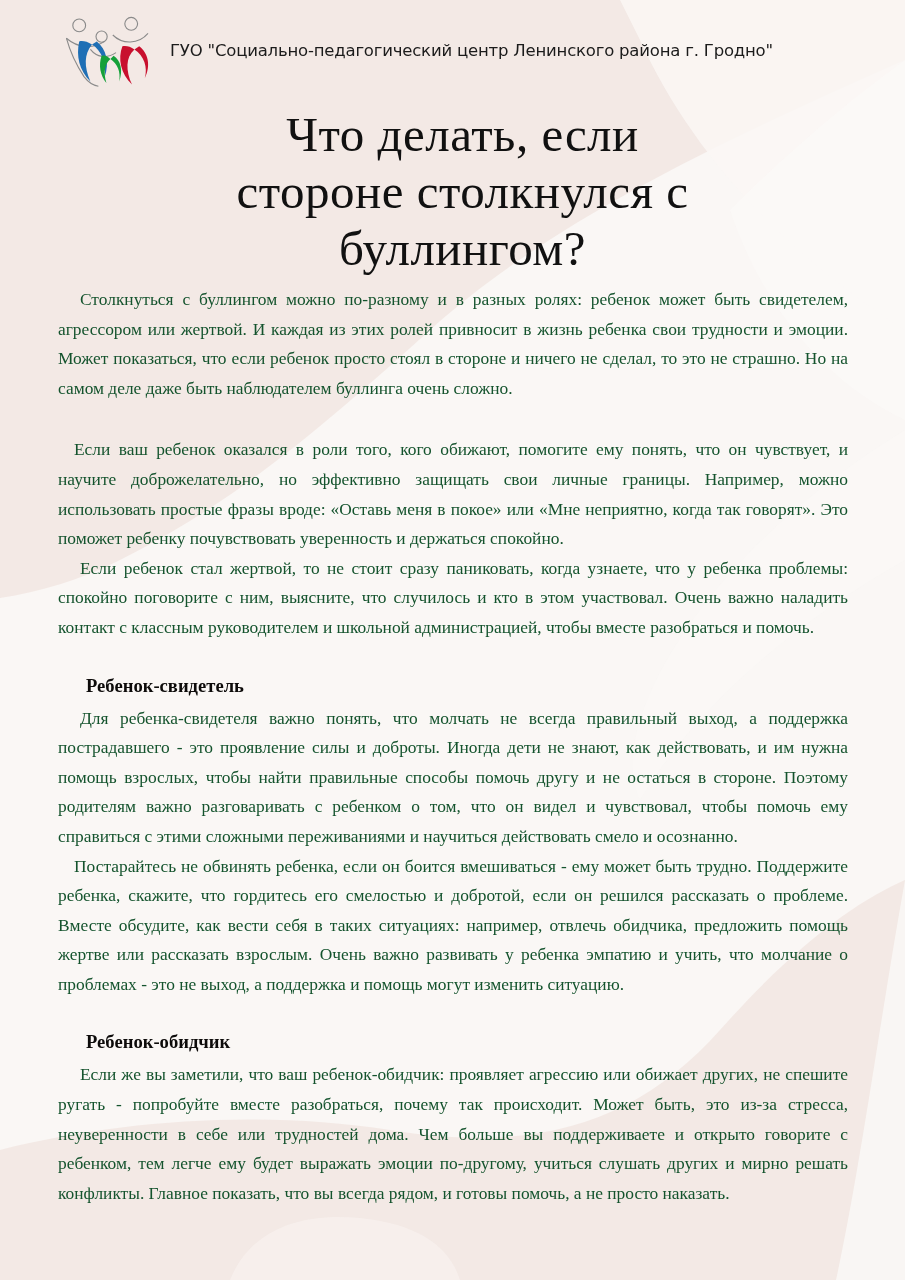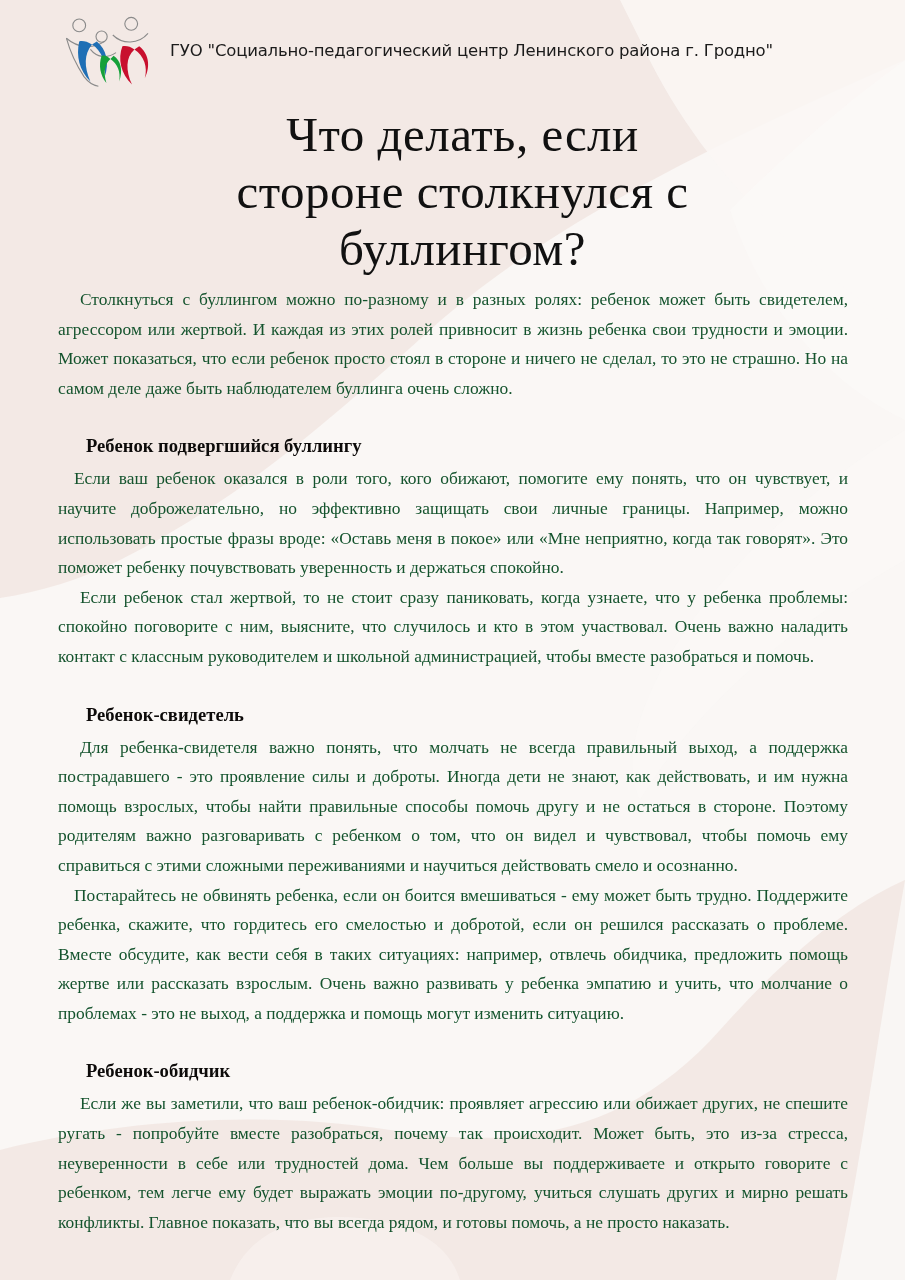--- a/index.html
+++ b/index.html
@@ -165,21 +165,20 @@
     <span class="title-line">стороне столкнулся с</span>
     <span class="title-line">буллингом?</span>
   </h1>
 
   <div class="content">
 
     <p class="para">Столкнуться с буллингом можно по-разному и в разных ролях: ребенок может быть свидетелем, агрессором или жертвой. И каждая из этих ролей привносит в жизнь ребенка свои трудности и эмоции. Может показаться, что если ребенок просто стоял в стороне и ничего не сделал, то это не страшно. Но на самом деле даже быть наблюдателем буллинга очень сложно.</p>
 
     <div class="gap-lg"></div>
 
-    <h2 class="section-heading">Ребенок подвергшийся буллингу</h2>
     <div class="gap-xs"></div>
     <p class="para tight">Если ваш ребенок оказался в роли того, кого обижают, помогите ему понять, что он чувствует, и научите доброжелательно, но эффективно защищать свои личные границы. Например, можно использовать простые фразы вроде: «Оставь меня в покое» или «Мне неприятно, когда так говорят». Это поможет ребенку почувствовать уверенность и держаться спокойно.</p>
     <p class="para">Если ребенок стал жертвой, то не стоит сразу паниковать, когда узнаете, что у ребенка проблемы: спокойно поговорите с ним, выясните, что случилось и кто в этом участвовал. Очень важно наладить контакт с классным руководителем и школьной администрацией, чтобы вместе разобраться и помочь.</p>
 
     <div class="gap-lg"></div>
 
     <h2 class="section-heading">Ребенок-свидетель</h2>
     <div class="gap-xs"></div>
     <p class="para">Для ребенка-свидетеля важно понять, что молчать не всегда правильный выход, а поддержка пострадавшего - это проявление силы и доброты. Иногда дети не знают, как действовать, и им нужна помощь взрослых, чтобы найти правильные способы помочь другу и не остаться в стороне. Поэтому родителям важно разговаривать с ребенком о том, что он видел и чувствовал, чтобы помочь ему справиться с этими сложными переживаниями и научиться действовать смело и осознанно.</p>
     <p class="para tight">Постарайтесь не обвинять ребенка, если он боится вмешиваться - ему может быть трудно. Поддержите ребенка, скажите, что гордитесь его смелостью и добротой, если он решился рассказать о проблеме. Вместе обсудите, как вести себя в таких ситуациях: например, отвлечь обидчика, предложить помощь жертве или рассказать взрослым. Очень важно развивать у ребенка эмпатию и учить, что молчание о проблемах - это не выход, а поддержка и помощь могут изменить ситуацию.</p>

